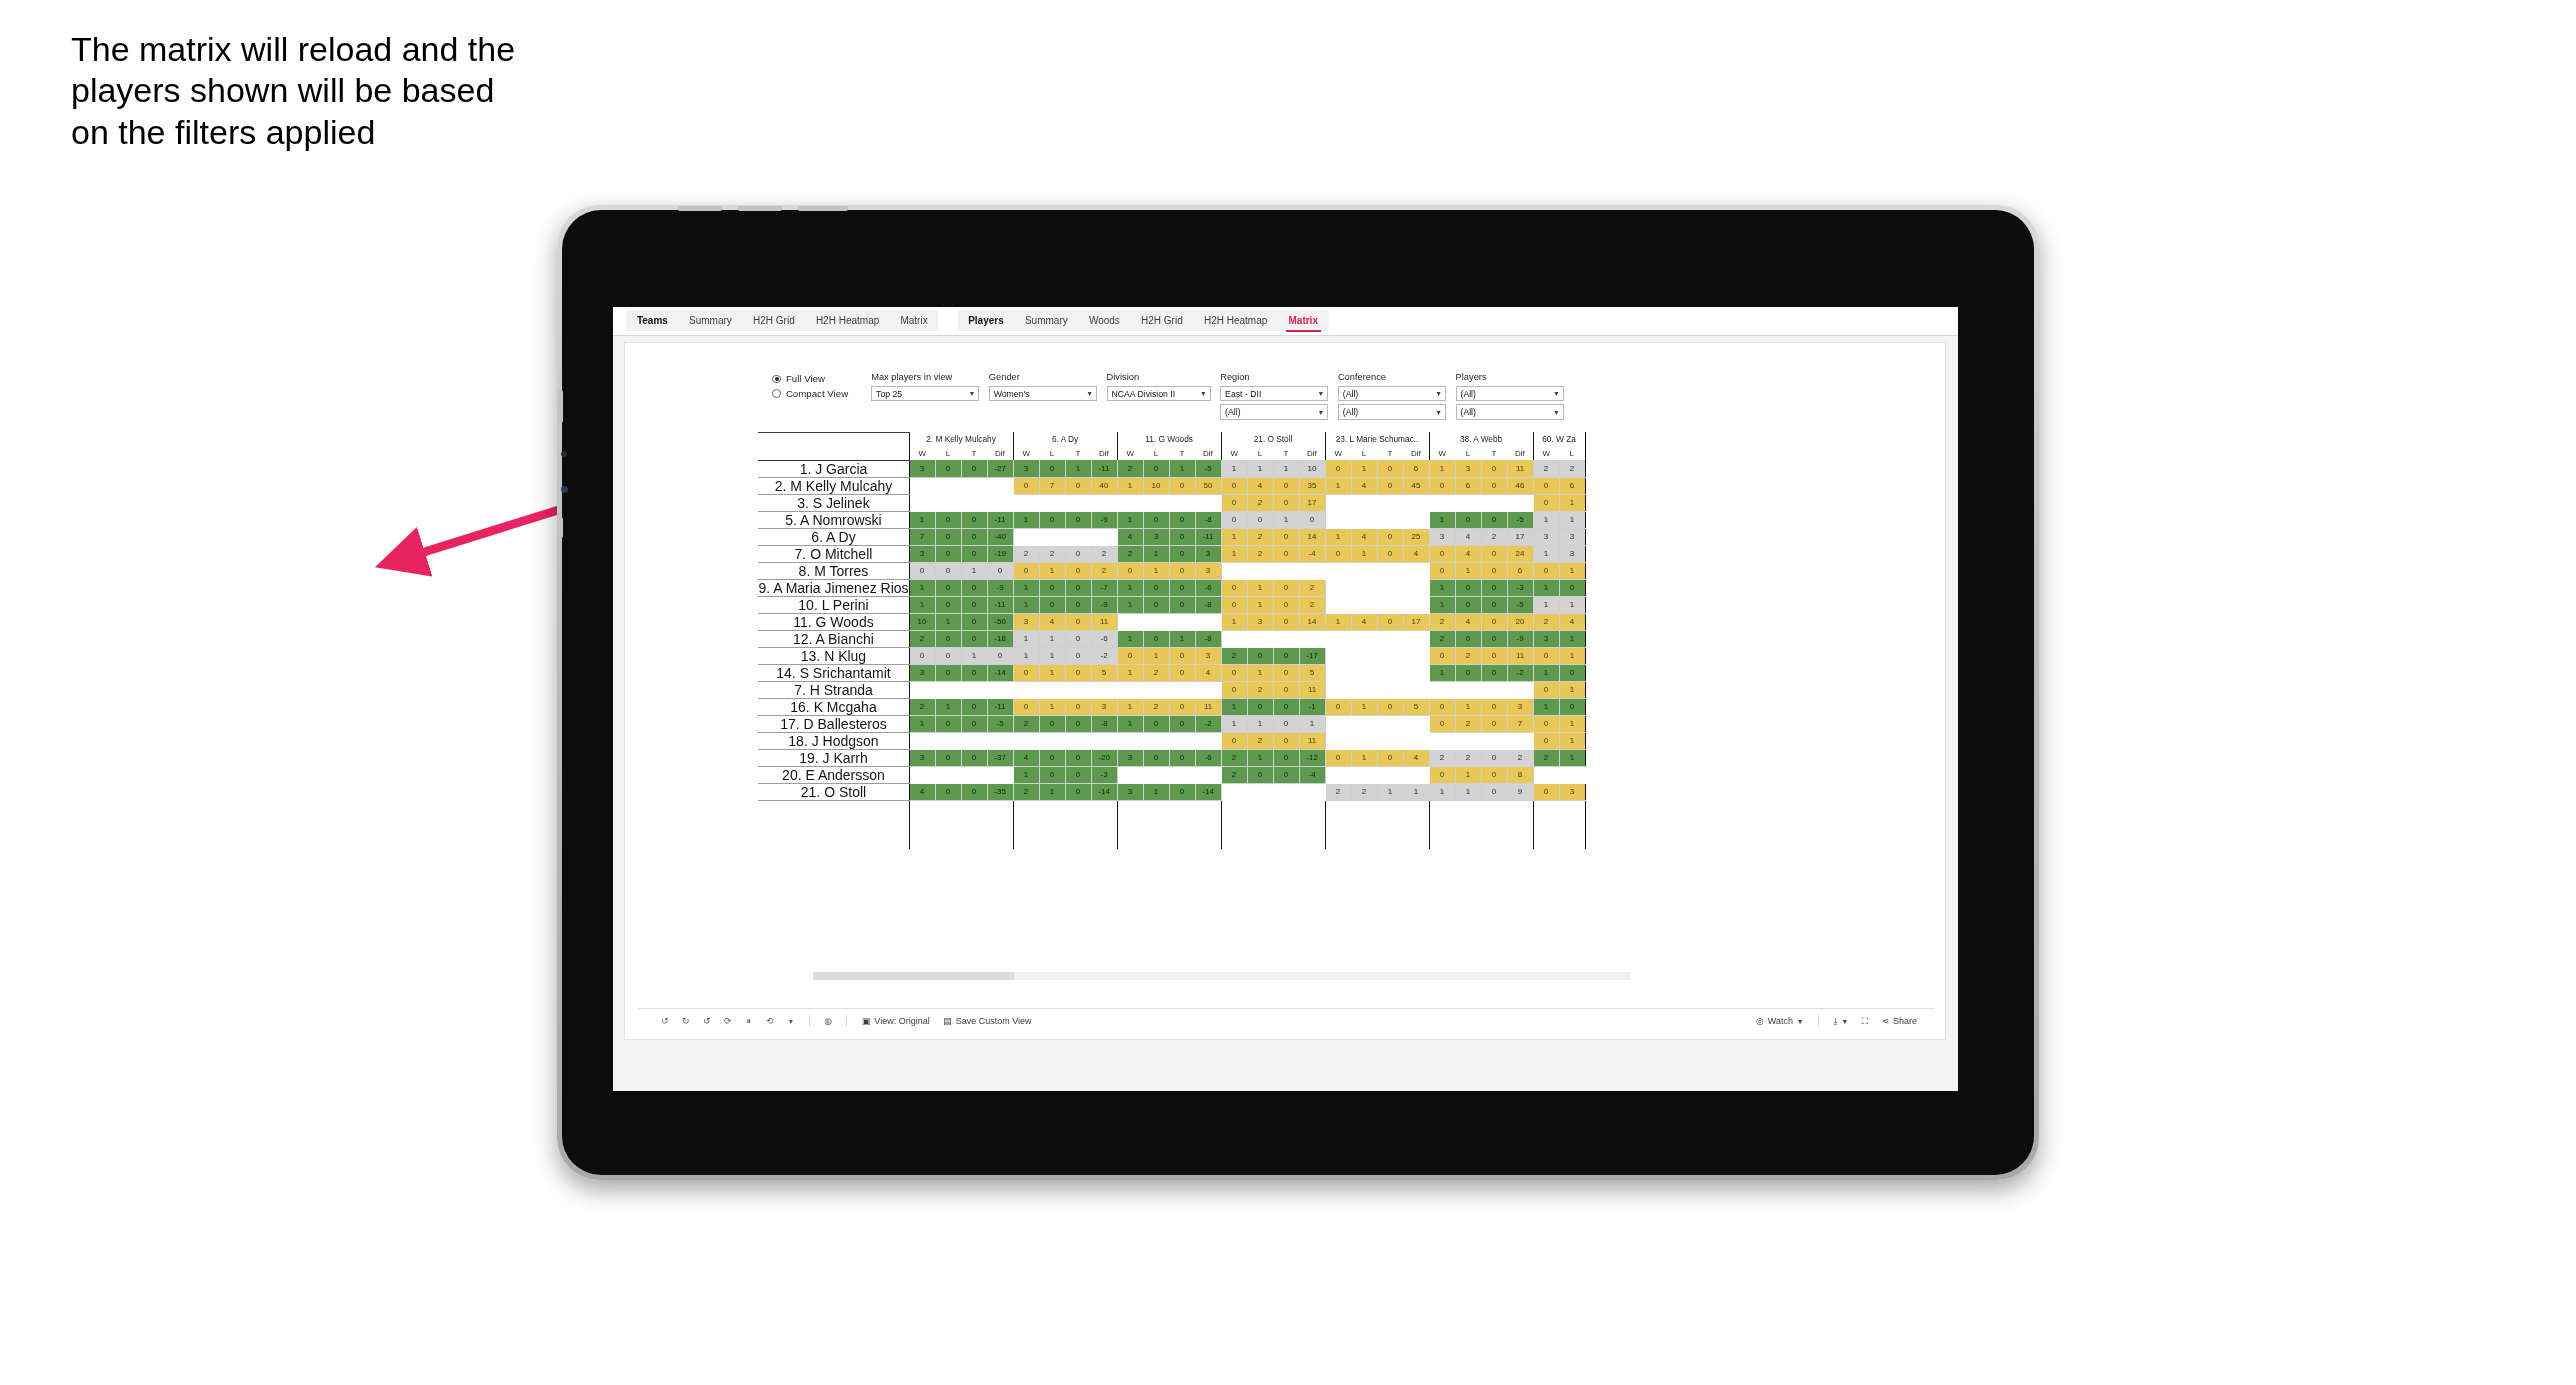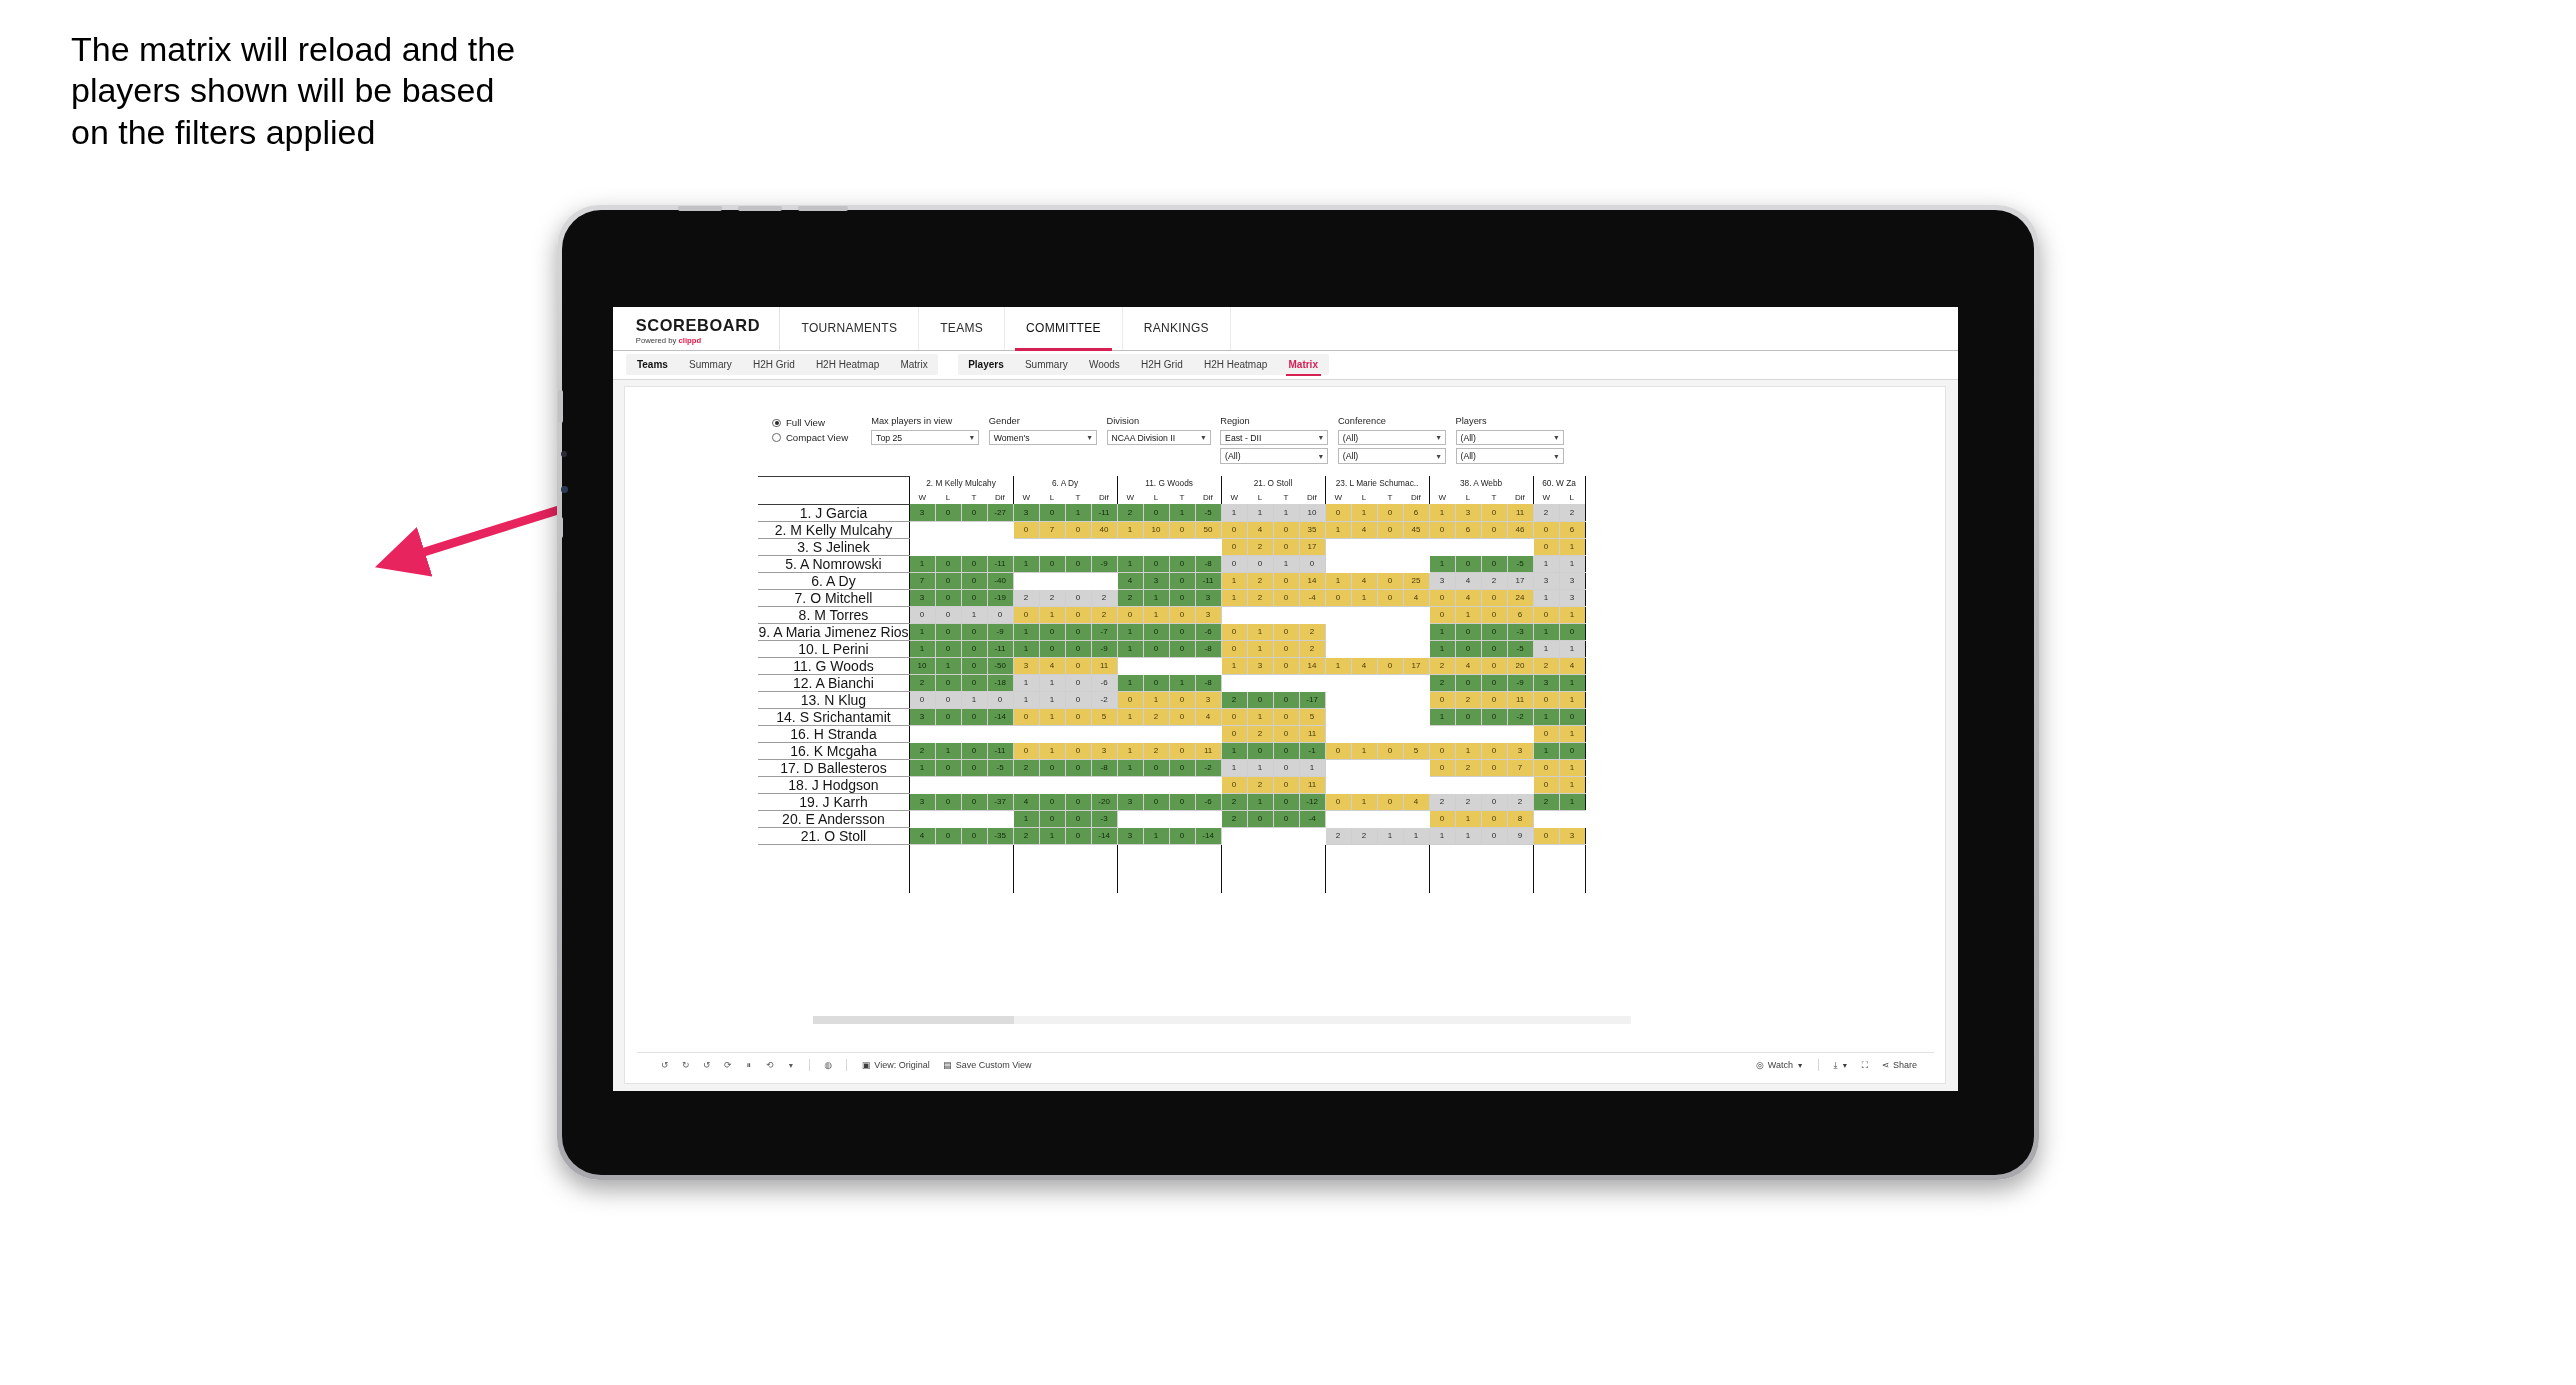--- a/index.html
+++ b/index.html
@@ -289,30 +289,20 @@
     <div class="tablet-btn" id="btn-top-1"></div>
     <div class="tablet-btn" id="btn-top-2"></div>
     <div class="tablet-btn" id="btn-top-3"></div>
     <div class="tablet-btn" id="btn-left-1"></div>
     <div id="cam-dot"></div>
     <div id="cam-dot2"></div>
     <div class="tablet-btn" id="btn-left-2"></div>
 
     <div id="screen">
 
-      <div id="topnav">
-        <div id="brand">
-          <div id="brand-title">SCOREBOARD</div>
-          <div id="brand-sub"><span>Powered by </span><span class="clippd">clippd</span></div>
-        </div>
-        <div class="topnav-item">TOURNAMENTS</div>
-        <div class="topnav-item">TEAMS</div>
-        <div class="topnav-item active">COMMITTEE</div>
-        <div class="topnav-item">RANKINGS</div>
-      </div>
 
       <div id="subnav">
         <div class="subgroup">
           <div class="subnav-item head">Teams</div>
           <div class="subnav-item">Summary</div>
           <div class="subnav-item">H2H Grid</div>
           <div class="subnav-item">H2H Heatmap</div>
           <div class="subnav-item">Matrix</div>
         </div>
         <div class="subgroup">
@@ -815,21 +805,21 @@
                     <td class="cell empty"></td>
                     <td class="cell empty"></td>
                     <td class="cell g gstart">1</td>
                     <td class="cell g">0</td>
                     <td class="cell g">0</td>
                     <td class="cell g">-2</td>
                     <td class="cell g gstart">1</td>
                     <td class="cell g gend-last">0</td>
                   </tr>
                   <tr>
-                    <td class="rowlabel">16. H Stranda</td>
+                    <td class="rowlabel">7. H Stranda</td>
                     <td class="cell empty gstart"></td>
                     <td class="cell empty"></td>
                     <td class="cell empty"></td>
                     <td class="cell empty"></td>
                     <td class="cell empty gstart"></td>
                     <td class="cell empty"></td>
                     <td class="cell empty"></td>
                     <td class="cell empty"></td>
                     <td class="cell empty gstart"></td>
                     <td class="cell empty"></td>

